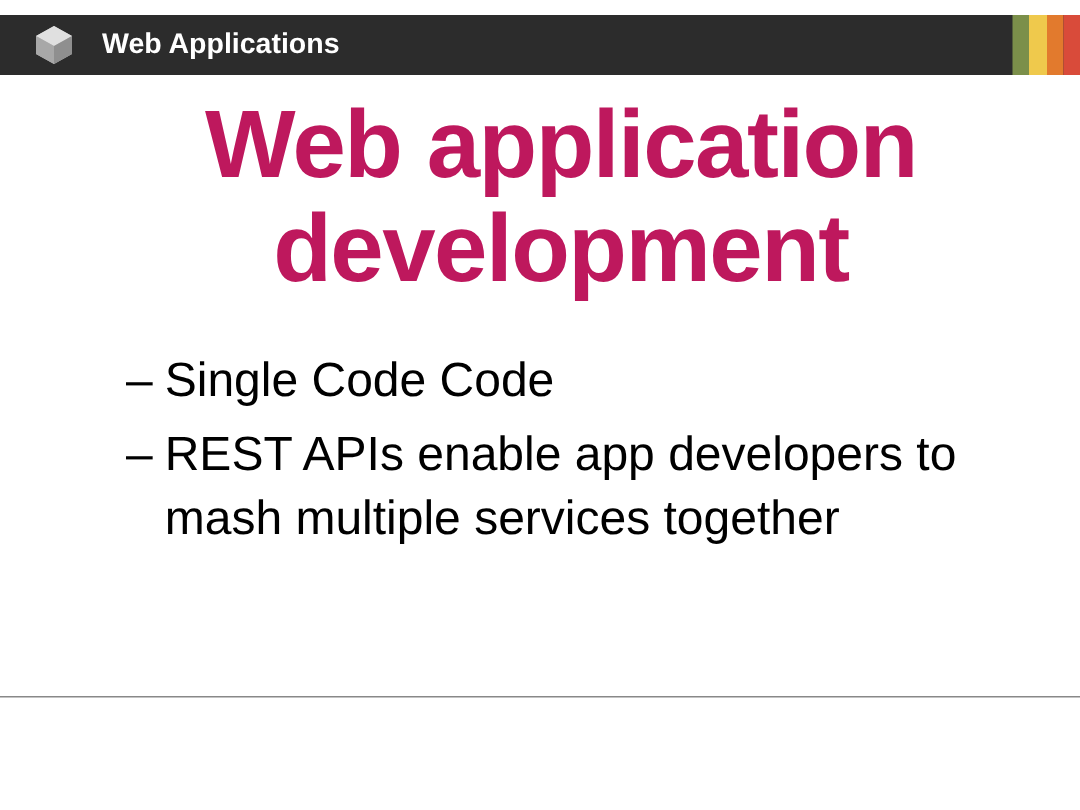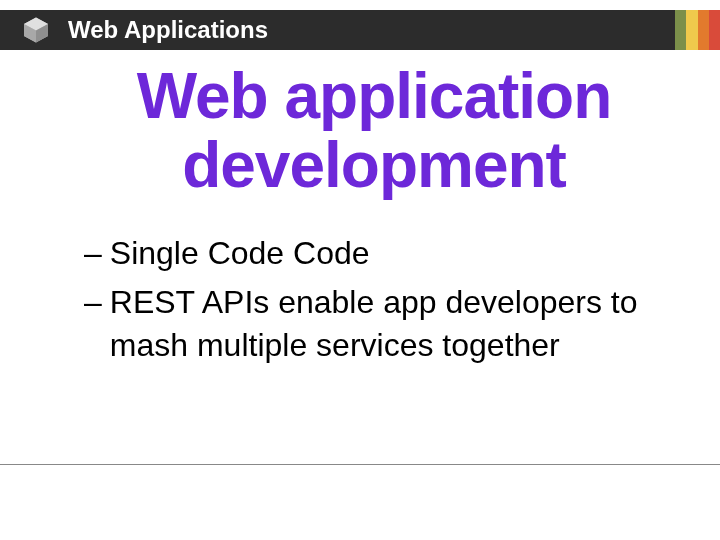--- a/index.html
+++ b/index.html
@@ -7,31 +7,31 @@
   .slide { width: 720px; height: 540px; position: relative; background: #fff; }
   .header-bar {
     position: absolute; top: 10px; left: 0; width: 720px; height: 40px;
     background: #2c2c2c; display: flex; align-items: center;
   }
   .logo-wrap {
     width: 36px; height: 36px; margin-left: 18px; display: flex; align-items: center; justify-content: center;
   }
   .logo-wrap svg { width: 30px; height: 30px; }
   .header-title {
-    color: #fff; font-size: 24px; font-weight: 600; margin-left: 14px;
+    color: #fff; font-size: 19px; font-weight: 600; margin-left: 14px;
   }
   .stripes { position: absolute; top: 10px; right: 0; width: 45px; height: 40px; display: flex; }
   .stripe { flex: 1; height: 100%; }
   .s1 { background: #7b8f4a; }
   .s2 { background: #efc94c; }
   .s3 { background: #e27a2d; }
   .s4 { background: #d94b3a; }
   .main-title {
     position: absolute; top: 62px; left: 0; width: 720px; text-align: center;
-    font-size: 64px; font-weight: 700; line-height: 1.08; color: #6d28d9;
+    font-size: 64px; font-weight: 700; line-height: 1.08; color: #be185d;
     letter-spacing: -1px;
     padding-left: 28px;
   }
   .bullets {
     position: absolute; top: 232px; left: 84px; width: 580px;
   }
   .bullet {
     font-size: 32px; line-height: 1.35; color: #000; margin-bottom: 6px;
     display: flex;
   }

